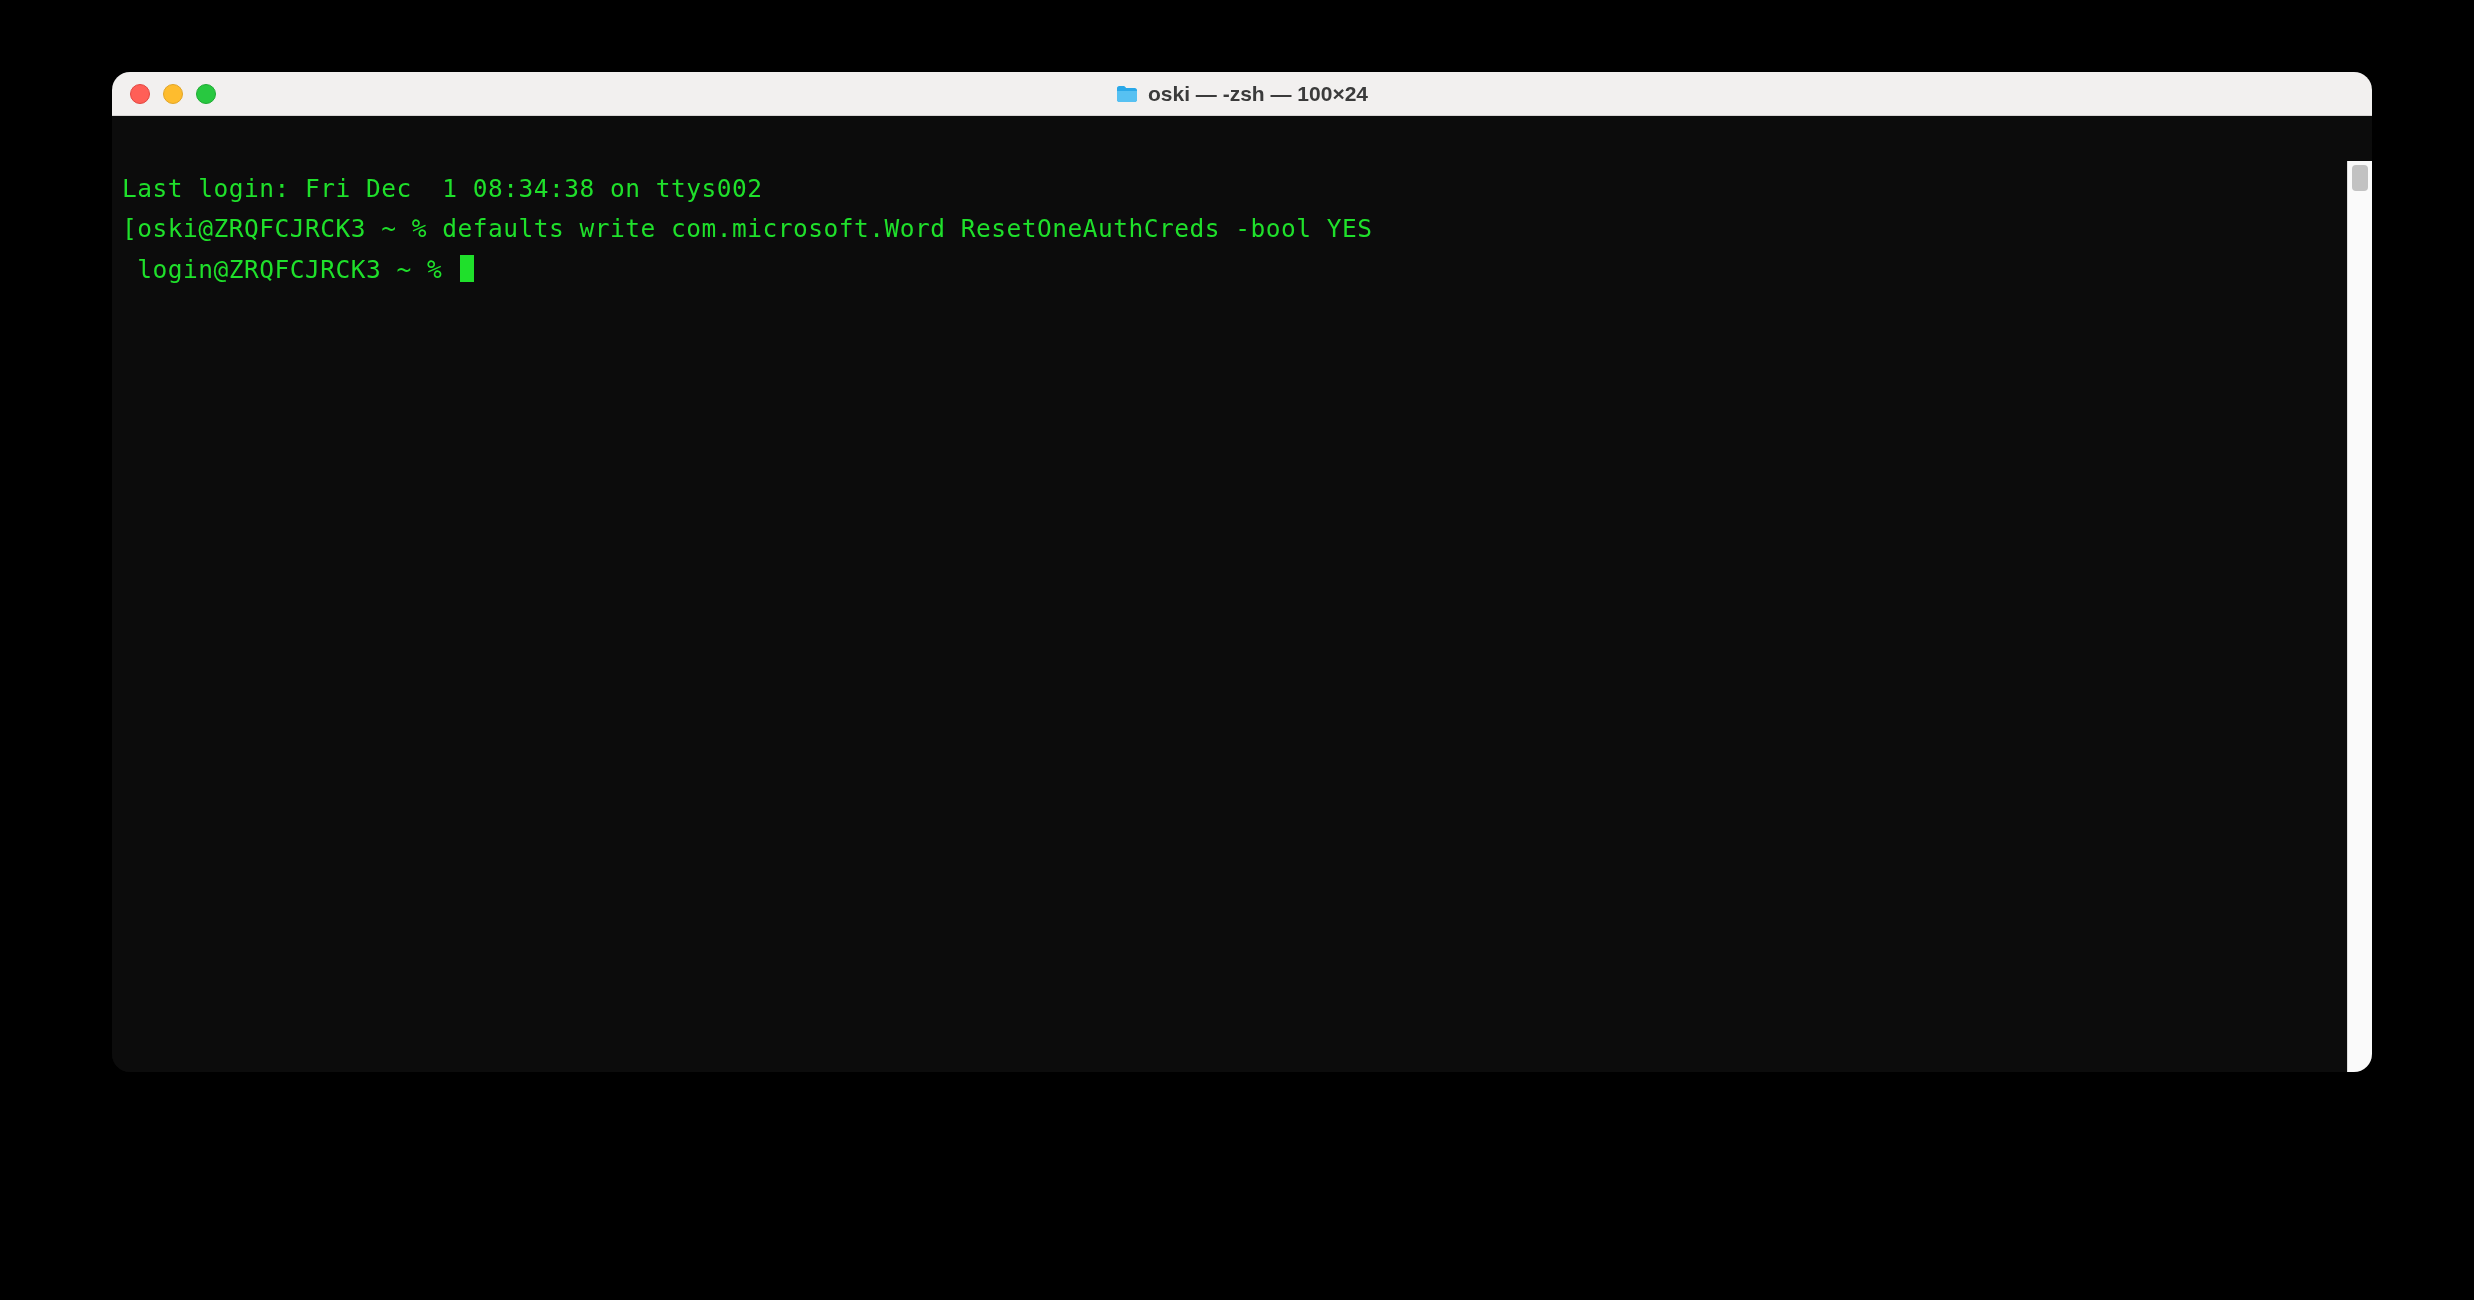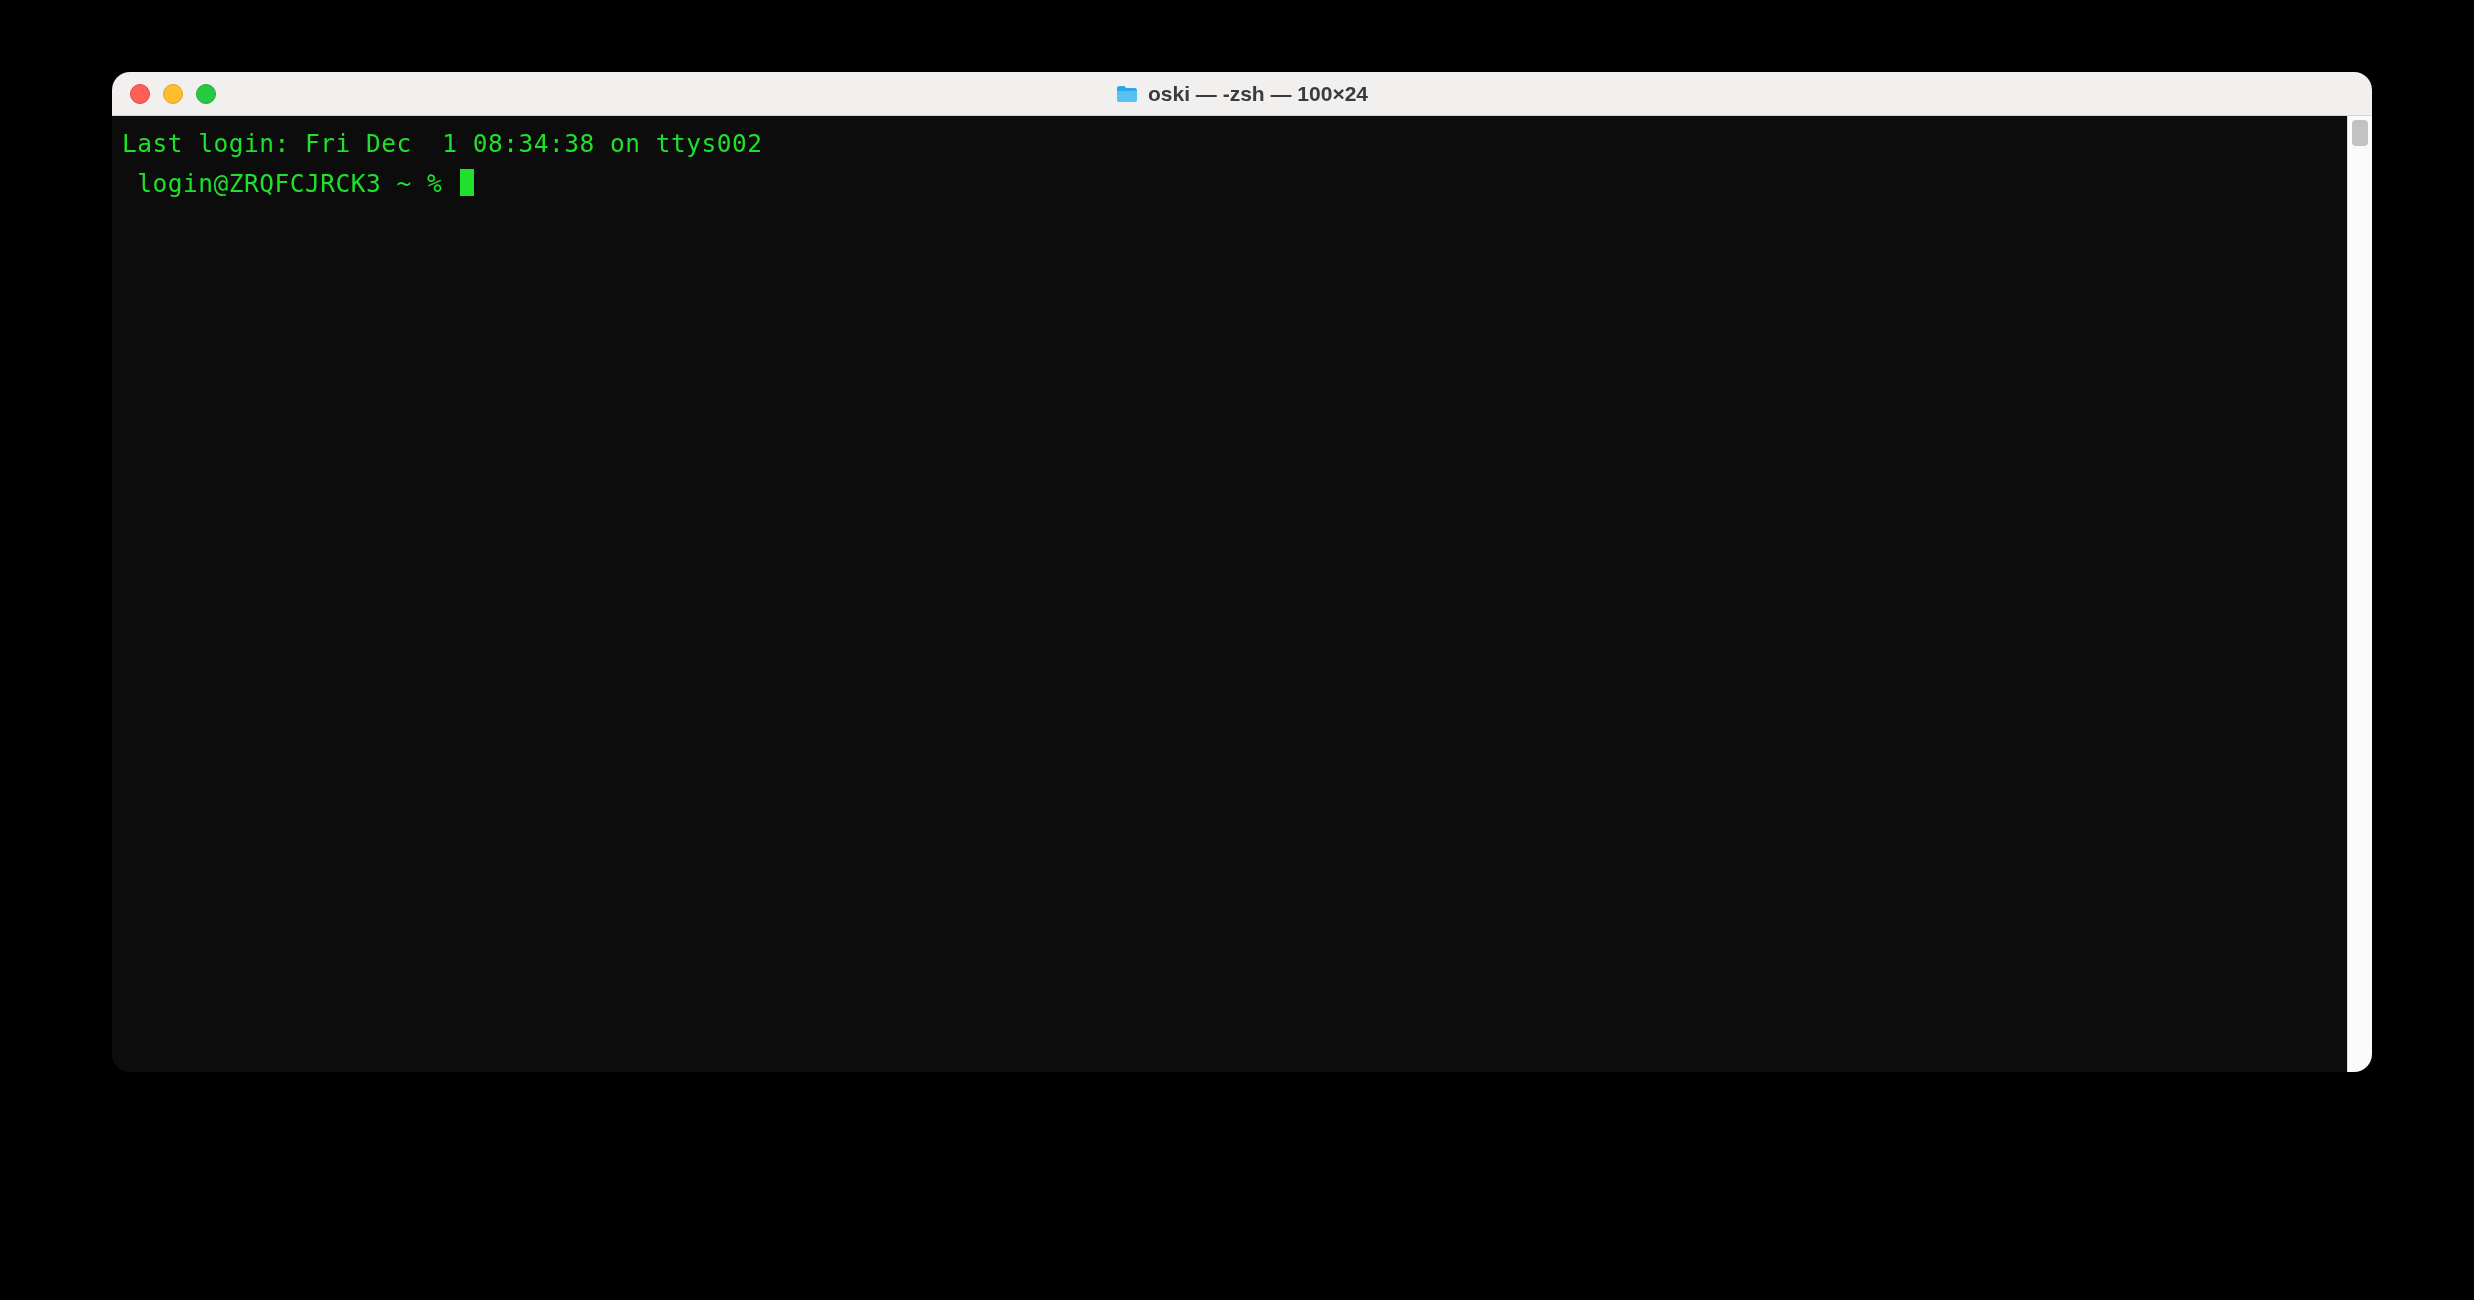--- a/index.html
+++ b/index.html
@@ -57,20 +57,21 @@
     font-size: 21px;
     font-weight: 600;
     text-align: right;
   }
   .title-wrap svg { display: block; }
   .terminal-body {
     flex: 1;
     background: #0c0c0c;
     position: relative;
     display: flex;
+    margin-top: 45px;
   }
   .terminal-text {
     flex: 1;
     padding: 8px 10px 10px 10px;
     font-family: "Menlo", "Monaco", "Consolas", monospace;
     font-size: 24.5px;
     line-height: 1.65;
     color: #1fe02b;
     white-space: pre;
     letter-spacing: 0.5px;
@@ -117,20 +118,20 @@
         <svg width="22" height="18" viewBox="0 0 22 18">
           <path d="M1 3.2C1 2 2 1 3.2 1h4.4c.7 0 1.3.3 1.7.9l.9 1.2h8.6C20 3.1 21 4.1 21 5.3v9.5C21 16 20 17 18.8 17H3.2C2 17 1 16 1 14.8V3.2z" fill="#2aa8e8"></path>
           <path d="M1 6h20v8.8C21 16 20 17 18.8 17H3.2C2 17 1 16 1 14.8V6z" fill="#57c1f2"></path>
         </svg>
       </span>
       <span>oski — -zsh — 100×24</span>
     </div>
   </div>
 
   <div class="terminal-body">
-    <div class="terminal-text"><span class="terminal-line">Last login: Fri Dec  1 08:34:38 on ttys002</span><span class="terminal-line"><span> login@ZRQFCJRCK3 ~ % </span><span class="cursor"></span></span></div>
+    <div class="terminal-text"><span class="terminal-line">Last login: Fri Dec  1 08:34:38 on ttys002</span><span class="terminal-line">[oski@ZRQFCJRCK3 ~ % defaults write com.microsoft.Word ResetOneAuthCreds -bool YES</span><span class="terminal-line"><span> login@ZRQFCJRCK3 ~ % </span><span class="cursor"></span></span></div>
 
     <div class="scrollbar-track">
       <div class="scrollbar-thumb-top"></div>
     </div>
   </div>
 
 </div>
 
 </body></html>

